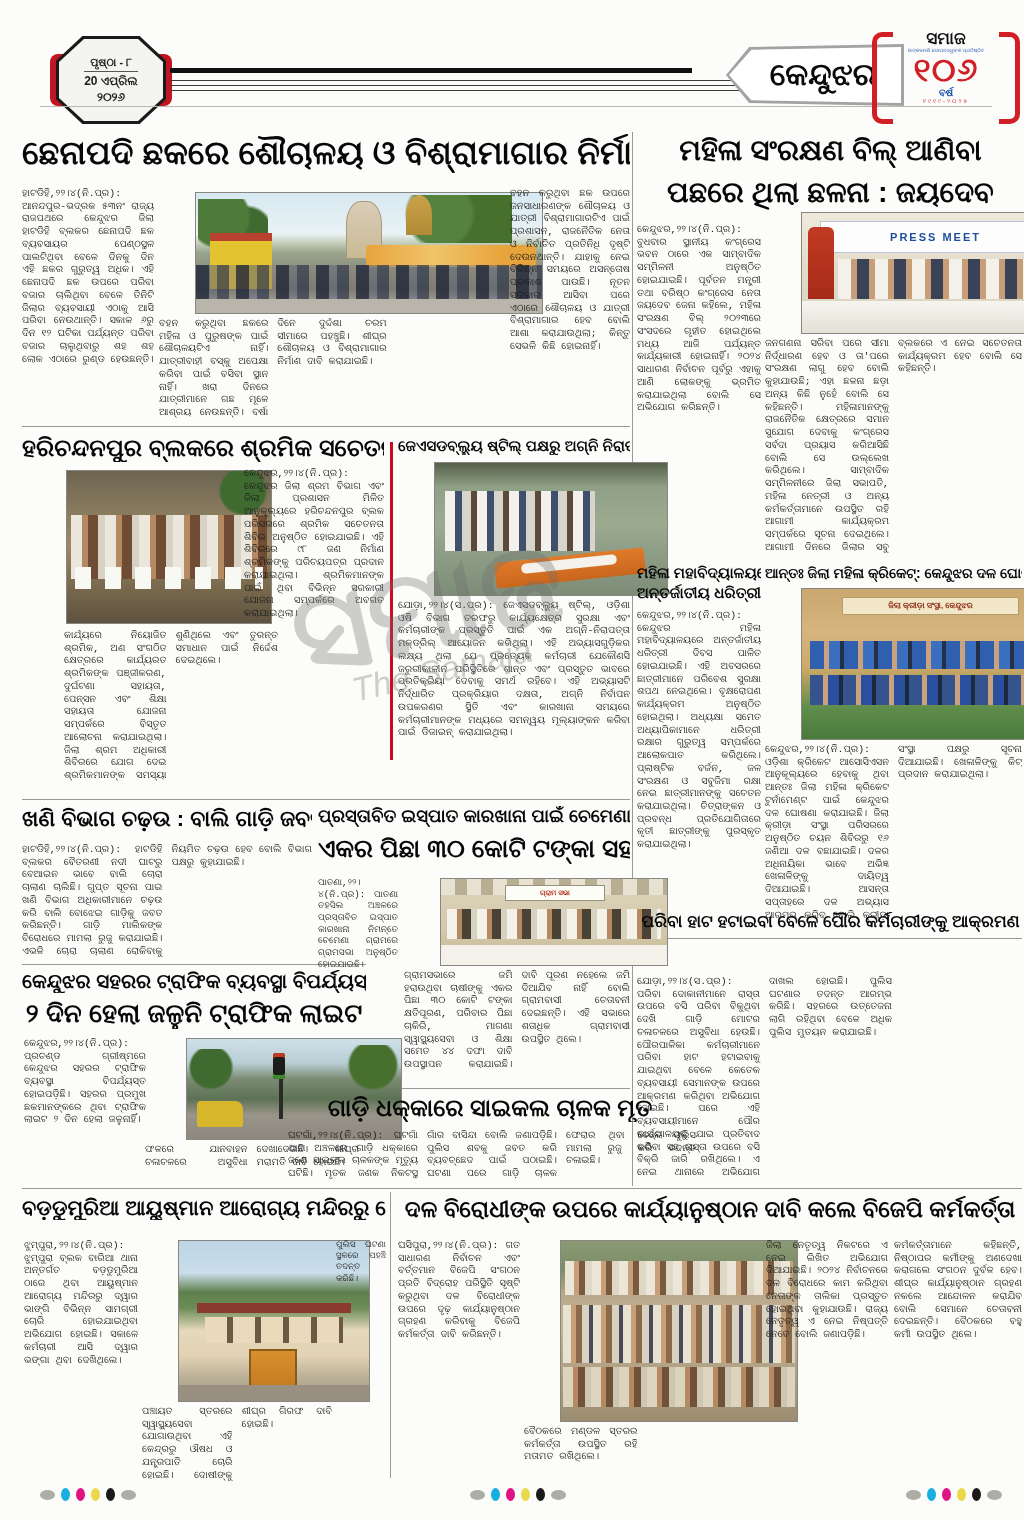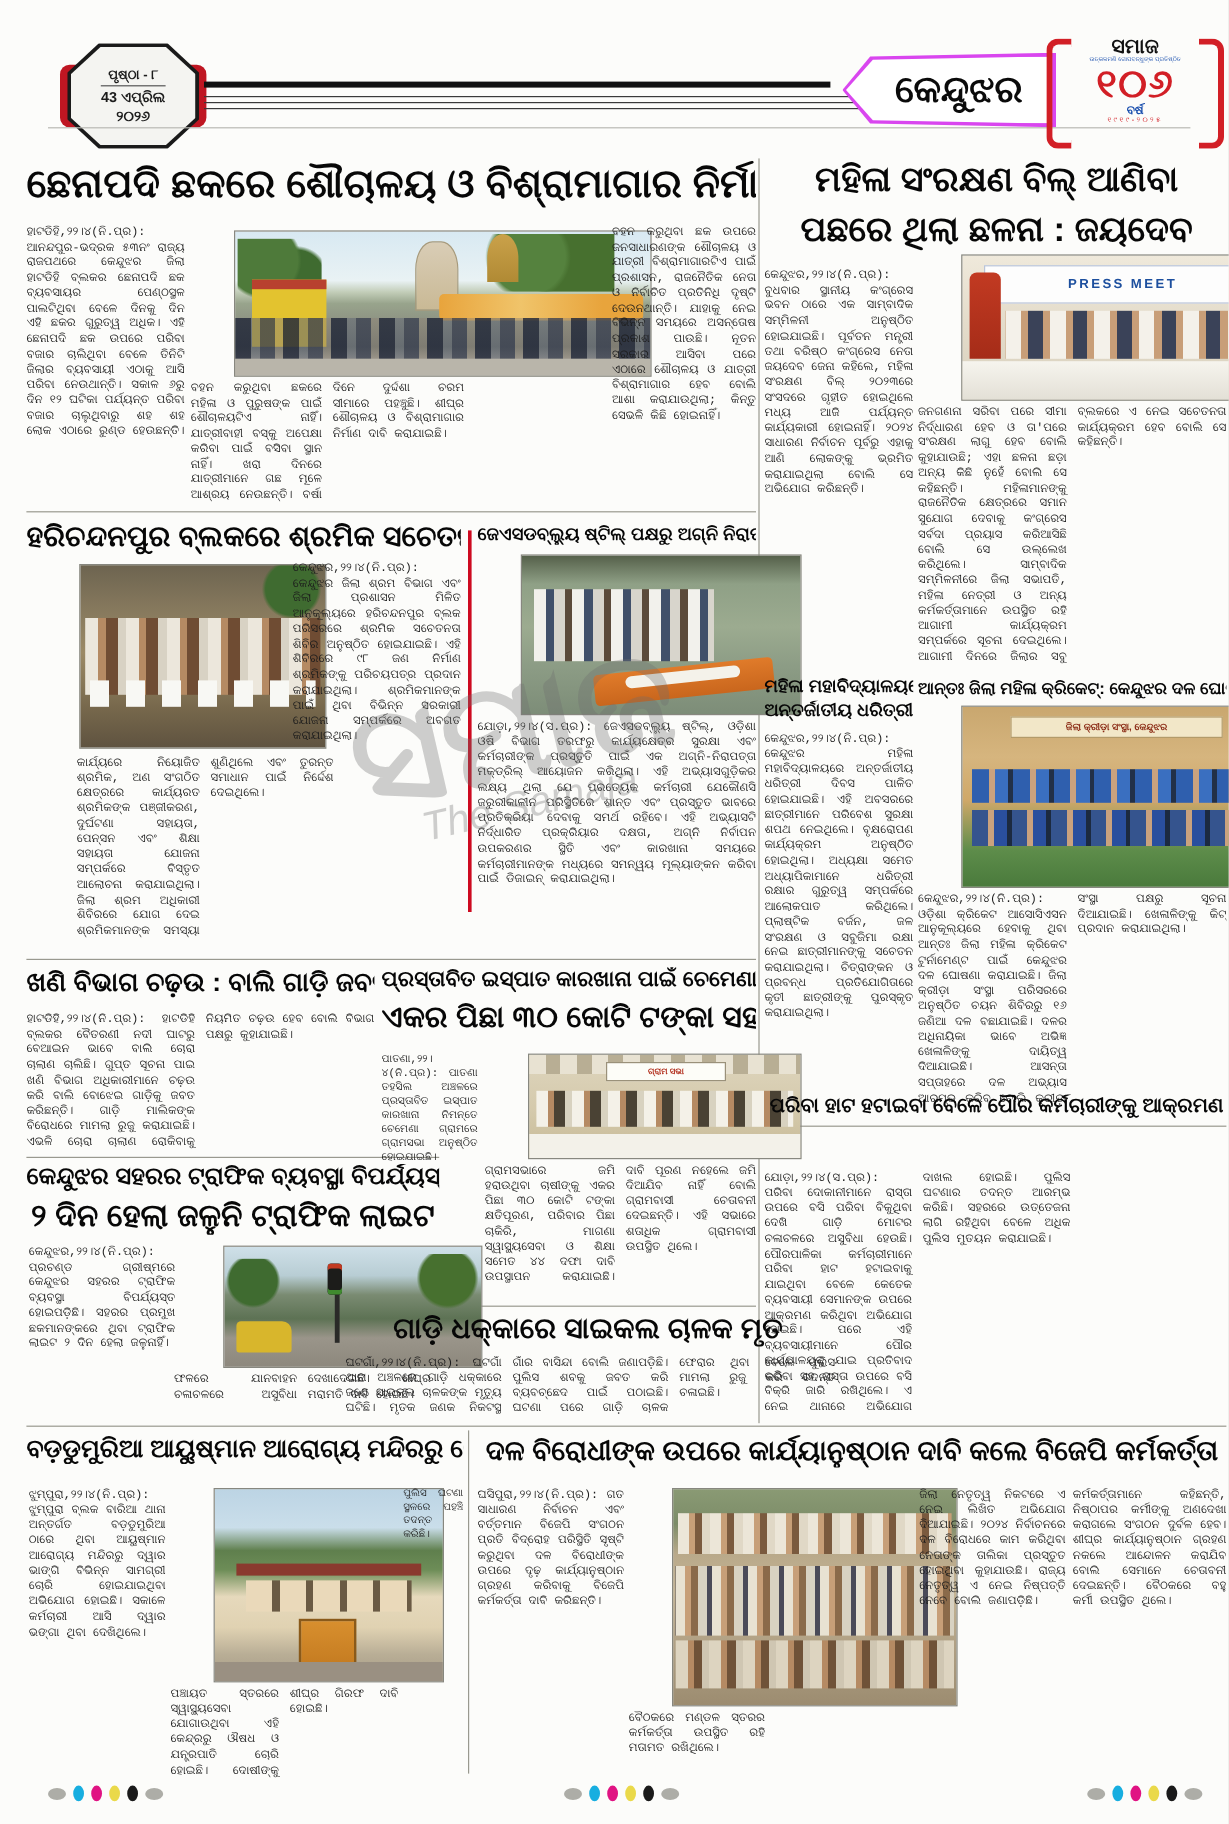--- a/index.html
+++ b/index.html
@@ -11,21 +11,21 @@
   .hex-outer{left:56px;top:36px;width:110px;height:88px;background:#1a1a1a;
              clip-path:polygon(24% 0,76% 0,100% 28%,100% 72%,76% 100%,24% 100%,0 72%,0 28%);}
   .hex-inner{position:absolute;left:3px;top:3px;right:3px;bottom:3px;background:#f4f4f1;
              clip-path:polygon(24% 0,76% 0,100% 28%,100% 72%,76% 100%,24% 100%,0 72%,0 28%);
              display:flex;flex-direction:column;align-items:center;justify-content:center;gap:2px;}
   .hex-l1{font-size:11px;font-weight:bold;border-bottom:1px solid #555;padding:0 6px 2px;}
   .hex-l2,.hex-l3{font-size:12px;font-weight:bold;}
   .mline-thick{left:170px;top:68px;width:522px;height:5px;background:#111;}
   .mline{left:170px;width:688px;height:1px;background:#3a3a3a;}
   .mline-long{left:40px;top:106px;width:952px;height:1px;background:#b9b9b3;}
-  .banner-out{left:702px;top:44px;width:178px;height:62px;background:#d946ef;
+  .banner-out{left:726px;top:44px;width:178px;height:62px;background:#a3a3a3;
               clip-path:polygon(0 50%,13% 5%,100% 0,100% 100%,13% 95%);}
   .banner-in{position:absolute;left:3px;top:3px;right:3px;bottom:3px;background:#fff;
              clip-path:polygon(0 50%,13% 5%,100% 0,100% 100%,13% 95%);
              display:flex;align-items:center;justify-content:center;}
   .banner-txt{font-size:31px;font-weight:800;color:#0a0a0a;padding-left:16px;white-space:nowrap;
               text-shadow:0 0 1px #fff;}
   .logo{left:872px;top:28px;width:148px;height:94px;}
   .brk{position:absolute;top:4px;width:16px;height:82px;}
   .brk-l{left:0;border-left:5px solid #d21f26;border-top:5px solid #d21f26;border-bottom:5px solid #d21f26;border-radius:10px 0 0 10px;}
   .brk-r{right:0;border-right:5px solid #d21f26;border-top:5px solid #d21f26;border-bottom:5px solid #d21f26;border-radius:0 10px 10px 0;}
@@ -61,21 +61,21 @@
 </style>
 </head>
 <body>
 
 <div class="page">
 
   <div class="abs badge-red"></div>
   <div class="abs hex-outer">
     <div class="hex-inner">
       <div class="hex-l1">ପୃଷ୍ଠା - ୮</div>
-      <div class="hex-l2">43 ଏପ୍ରିଲ</div>
+      <div class="hex-l2">20 ଏପ୍ରିଲ</div>
       <div class="hex-l3">୨୦୨୬</div>
     </div>
   </div>
   <div class="abs mline-thick"></div>
   <div class="abs mline" style="top:80px;"></div>
   <div class="abs mline" style="top:85px;"></div>
   <div class="abs mline" style="top:90px;"></div>
   <div class="abs mline-long"></div>
   <div class="abs banner-out">
     <div class="banner-in">

